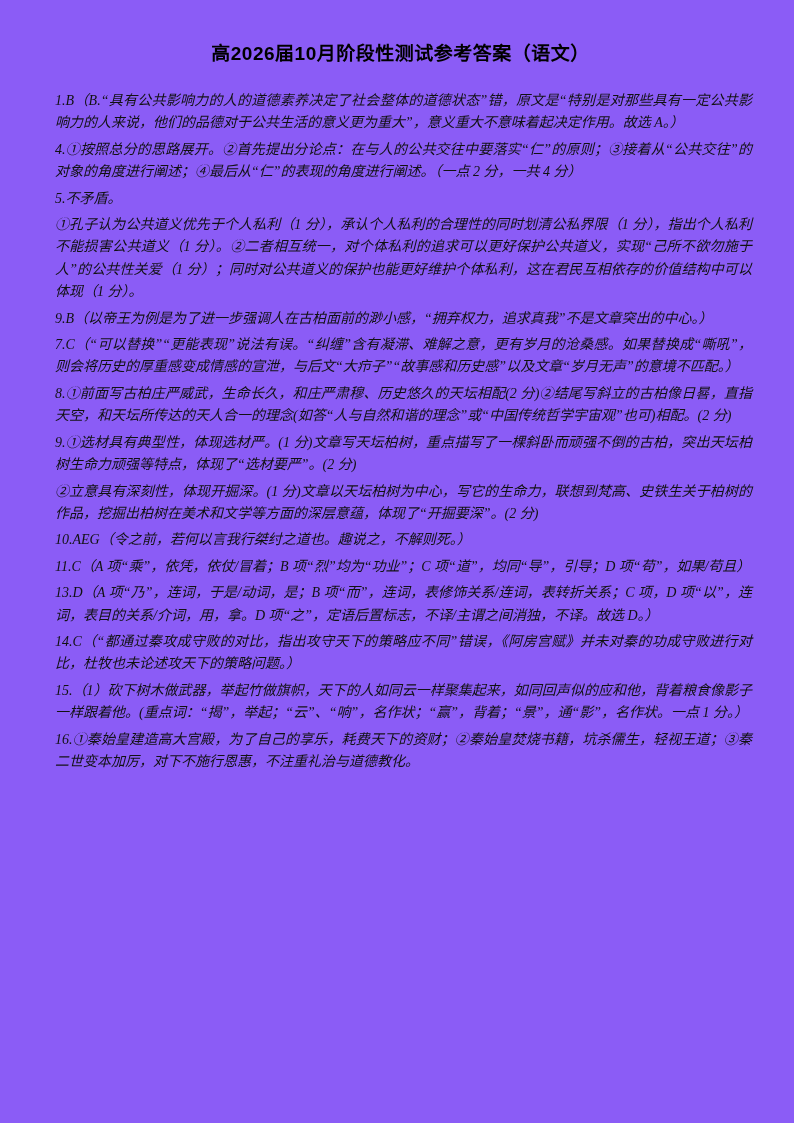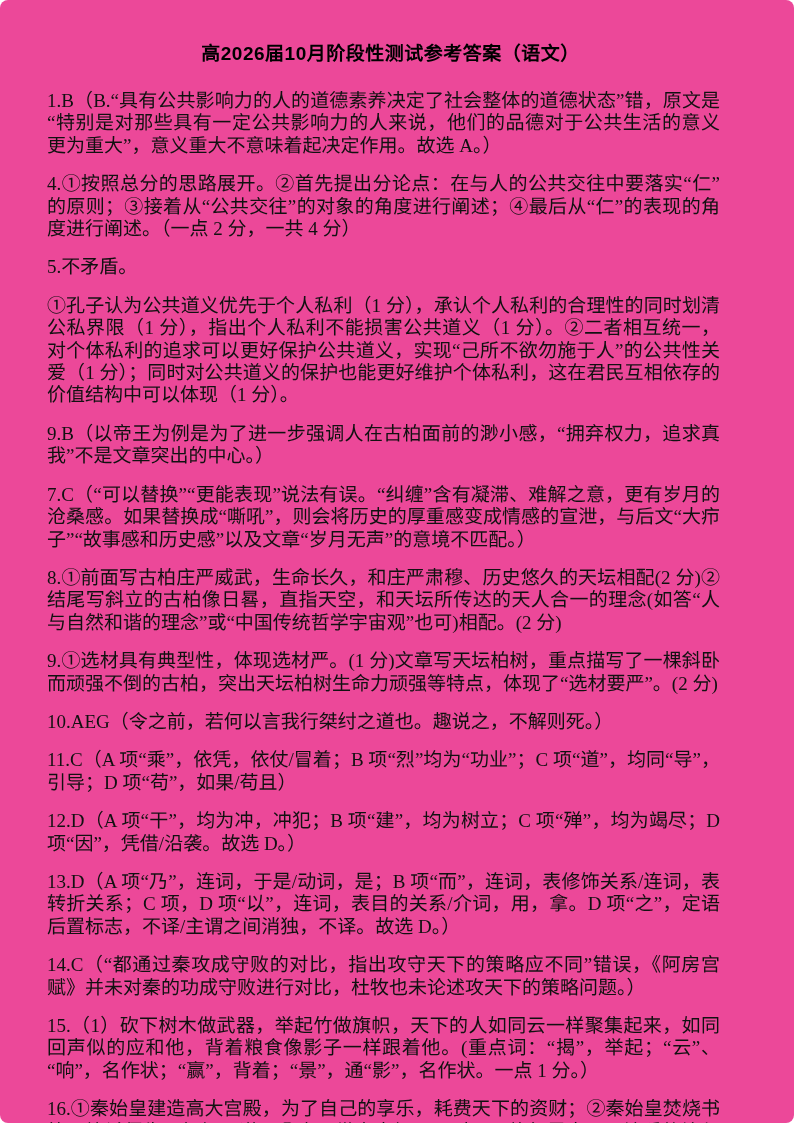--- a/index.html
+++ b/index.html
@@ -11,66 +11,66 @@
   body {
     width: 794px;
     height: 1123px;
     overflow: hidden;
     font-family: "Liberation Serif", "DejaVu Serif", serif;
     color: #111111;
   }
   .page {
     width: 794px;
     height: 1123px;
-    padding: 42px 44px 0 31px;
-    background: #ec4899;
-    border-radius: 8px;
+    padding: 42px 44px 0 51px;
+    background: #8b5cf6;
   }
   .doc-title {
     margin: 0 0 24px 0;
     text-align: center;
     font-family: "Liberation Sans", "DejaVu Sans", sans-serif;
     font-weight: 700;
     font-size: 19px;
     line-height: 24px;
     color: #000000;
     letter-spacing: 0.5px;
   }
   .answers {
     width: 705px;
   }
   .para {
-    margin: 16px;
-    font-size: 19px;
+    margin: 4px;
+    font-size: 14px;
     line-height: 22.4px;
     text-align: justify;
     text-justify: inter-ideograph;
     word-break: break-all;
     color: #111111;
+    font-style: italic;
   }
   .para.indent-half {
     padding-left: 9px;
   }
 </style>
 </head>
 <body>
 
 <div class="page">
   <h1 class="doc-title">高2026届10月阶段性测试参考答案（语文）</h1>
   <div class="answers">
     <p class="para">1.B（B.“具有公共影响力的人的道德素养决定了社会整体的道德状态”错，原文是“特别是对那些具有一定公共影响力的人来说，他们的品德对于公共生活的意义更为重大”，意义重大不意味着起决定作用。故选 A。）</p>
     <p class="para">4.①按照总分的思路展开。②首先提出分论点：在与人的公共交往中要落实“仁”的原则；③接着从“公共交往”的对象的角度进行阐述；④最后从“仁”的表现的角度进行阐述。（一点 2 分，一共 4 分）</p>
     <p class="para">5.不矛盾。</p>
     <p class="para">①孔子认为公共道义优先于个人私利（1 分），承认个人私利的合理性的同时划清公私界限（1 分），指出个人私利不能损害公共道义（1 分）。②二者相互统一，对个体私利的追求可以更好保护公共道义，实现“己所不欲勿施于人”的公共性关爱（1 分）；同时对公共道义的保护也能更好维护个体私利，这在君民互相依存的价值结构中可以体现（1 分）。</p>
     <p class="para">9.B（以帝王为例是为了进一步强调人在古柏面前的渺小感，“拥弃权力，追求真我”不是文章突出的中心。）</p>
     <p class="para">7.C（“可以替换”“更能表现”说法有误。“纠缠”含有凝滞、难解之意，更有岁月的沧桑感。如果替换成“嘶吼”，则会将历史的厚重感变成情感的宣泄，与后文“大疖子”“故事感和历史感”以及文章“岁月无声”的意境不匹配。）</p>
     <p class="para">8.①前面写古柏庄严威武，生命长久，和庄严肃穆、历史悠久的天坛相配(2 分)②结尾写斜立的古柏像日晷，直指天空，和天坛所传达的天人合一的理念(如答“人与自然和谐的理念”或“中国传统哲学宇宙观”也可)相配。(2 分)</p>
     <p class="para">9.①选材具有典型性，体现选材严。(1 分)文章写天坛柏树，重点描写了一棵斜卧而顽强不倒的古柏，突出天坛柏树生命力顽强等特点，体现了“选材要严”。(2 分)</p>
+    <p class="para">②立意具有深刻性，体现开掘深。(1 分)文章以天坛柏树为中心，写它的生命力，联想到梵高、史铁生关于柏树的作品，挖掘出柏树在美术和文学等方面的深层意蕴，体现了“开掘要深”。(2 分)</p>
     <p class="para">10.AEG（令之前，若何以言我行桀纣之道也。趣说之，不解则死。）</p>
     <p class="para">11.C（A 项“乘”，依凭，依仗/冒着；B 项“烈”均为“功业”；C 项“道”，均同“导”，引导；D 项“苟”，如果/苟且）</p>
-    <p class="para">12.D（A 项“干”，均为冲，冲犯；B 项“建”，均为树立；C 项“殚”，均为竭尽；D 项“因”，凭借/沿袭。故选 D。）</p>
     <p class="para">13.D（A 项“乃”，连词，于是/动词，是；B 项“而”，连词，表修饰关系/连词，表转折关系；C 项，D 项“以”，连词，表目的关系/介词，用，拿。D 项“之”，定语后置标志，不译/主谓之间消独，不译。故选 D。）</p>
     <p class="para">14.C（“都通过秦攻成守败的对比，指出攻守天下的策略应不同”错误，《阿房宫赋》并未对秦的功成守败进行对比，杜牧也未论述攻天下的策略问题。）</p>
     <p class="para">15.（1）砍下树木做武器，举起竹做旗帜，天下的人如同云一样聚集起来，如同回声似的应和他，背着粮食像影子一样跟着他。(重点词：“揭”，举起；“云”、“响”，名作状；“赢”，背着；“景”，通“影”，名作状。一点 1 分。）</p>
     <p class="para">16.①秦始皇建造高大宫殿，为了自己的享乐，耗费天下的资财；②秦始皇焚烧书籍，坑杀儒生，轻视王道；③秦二世变本加厉，对下不施行恩惠，不注重礼治与道德教化。</p>
 
   </div>
 </div>
 
 </body></html>

